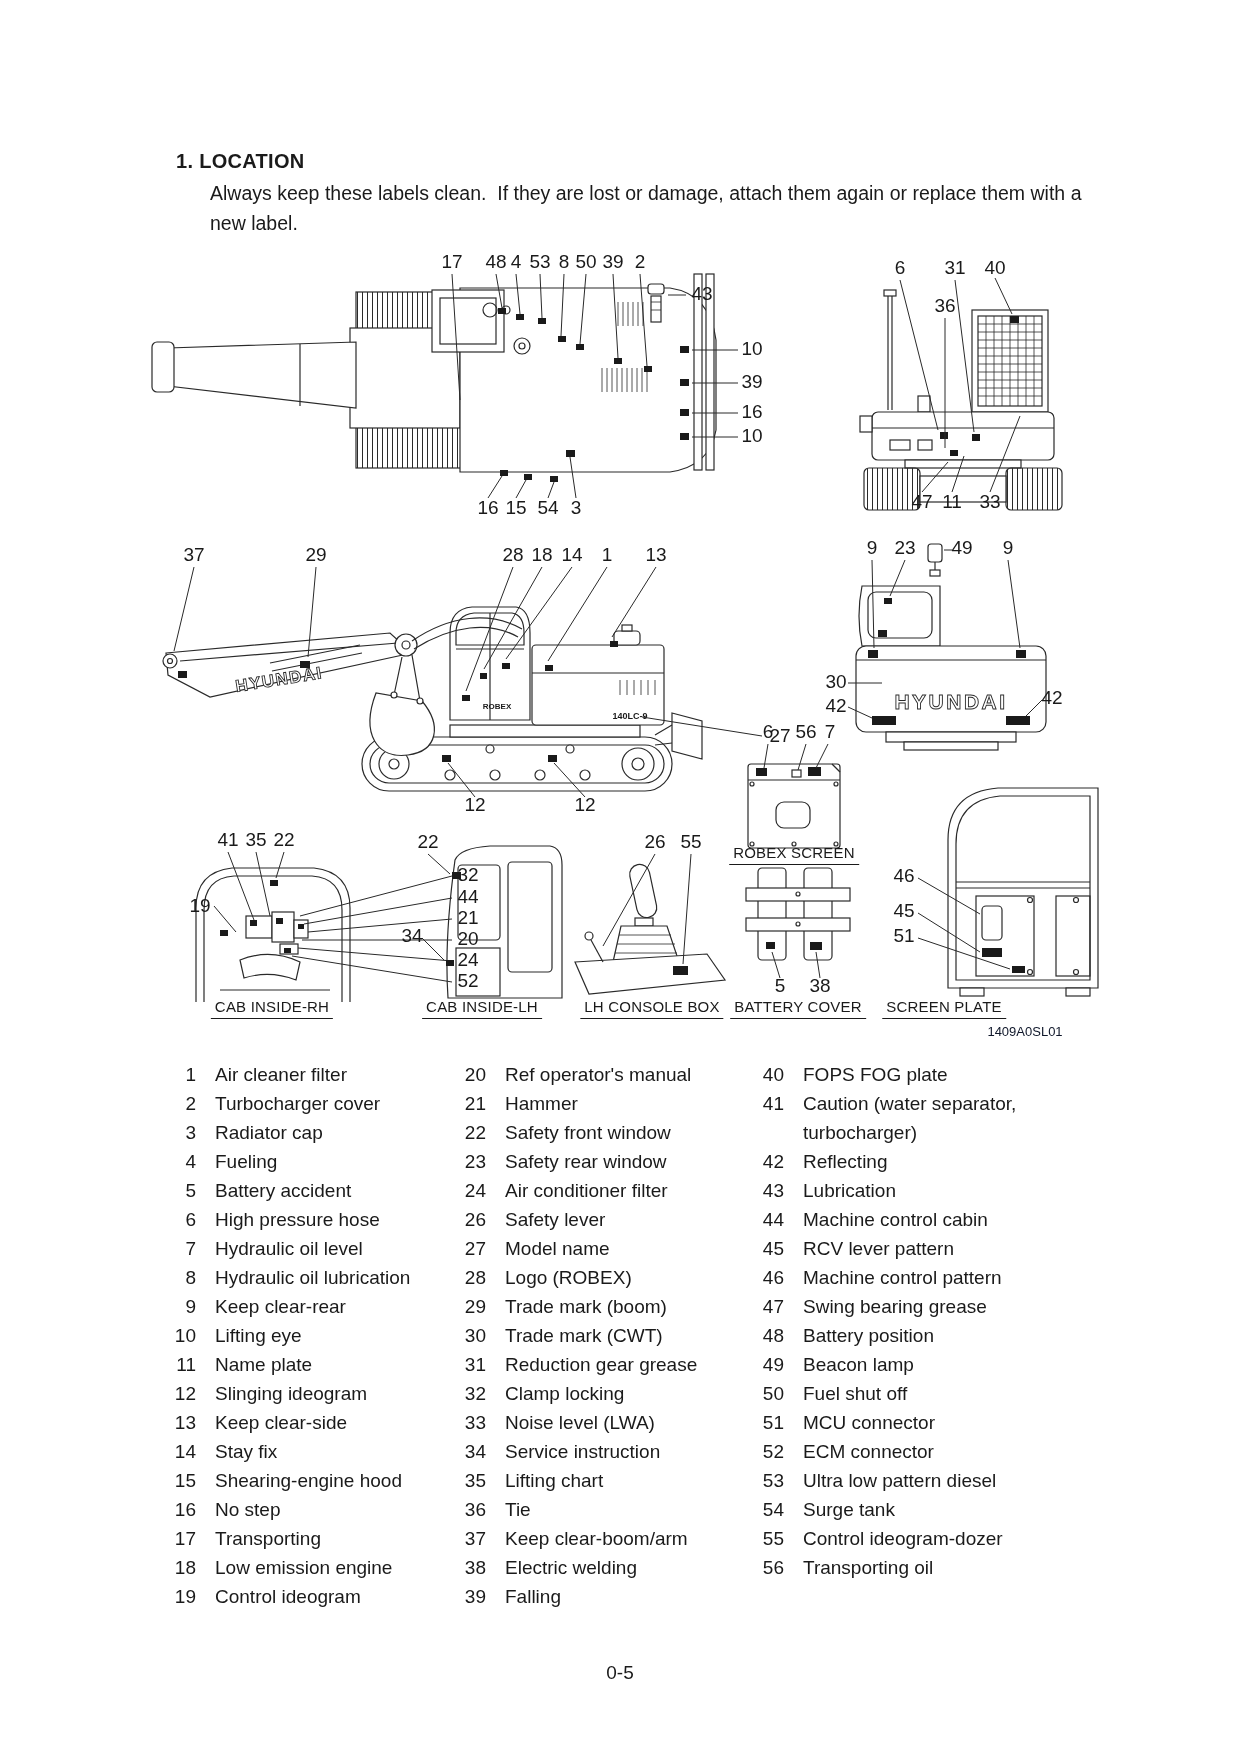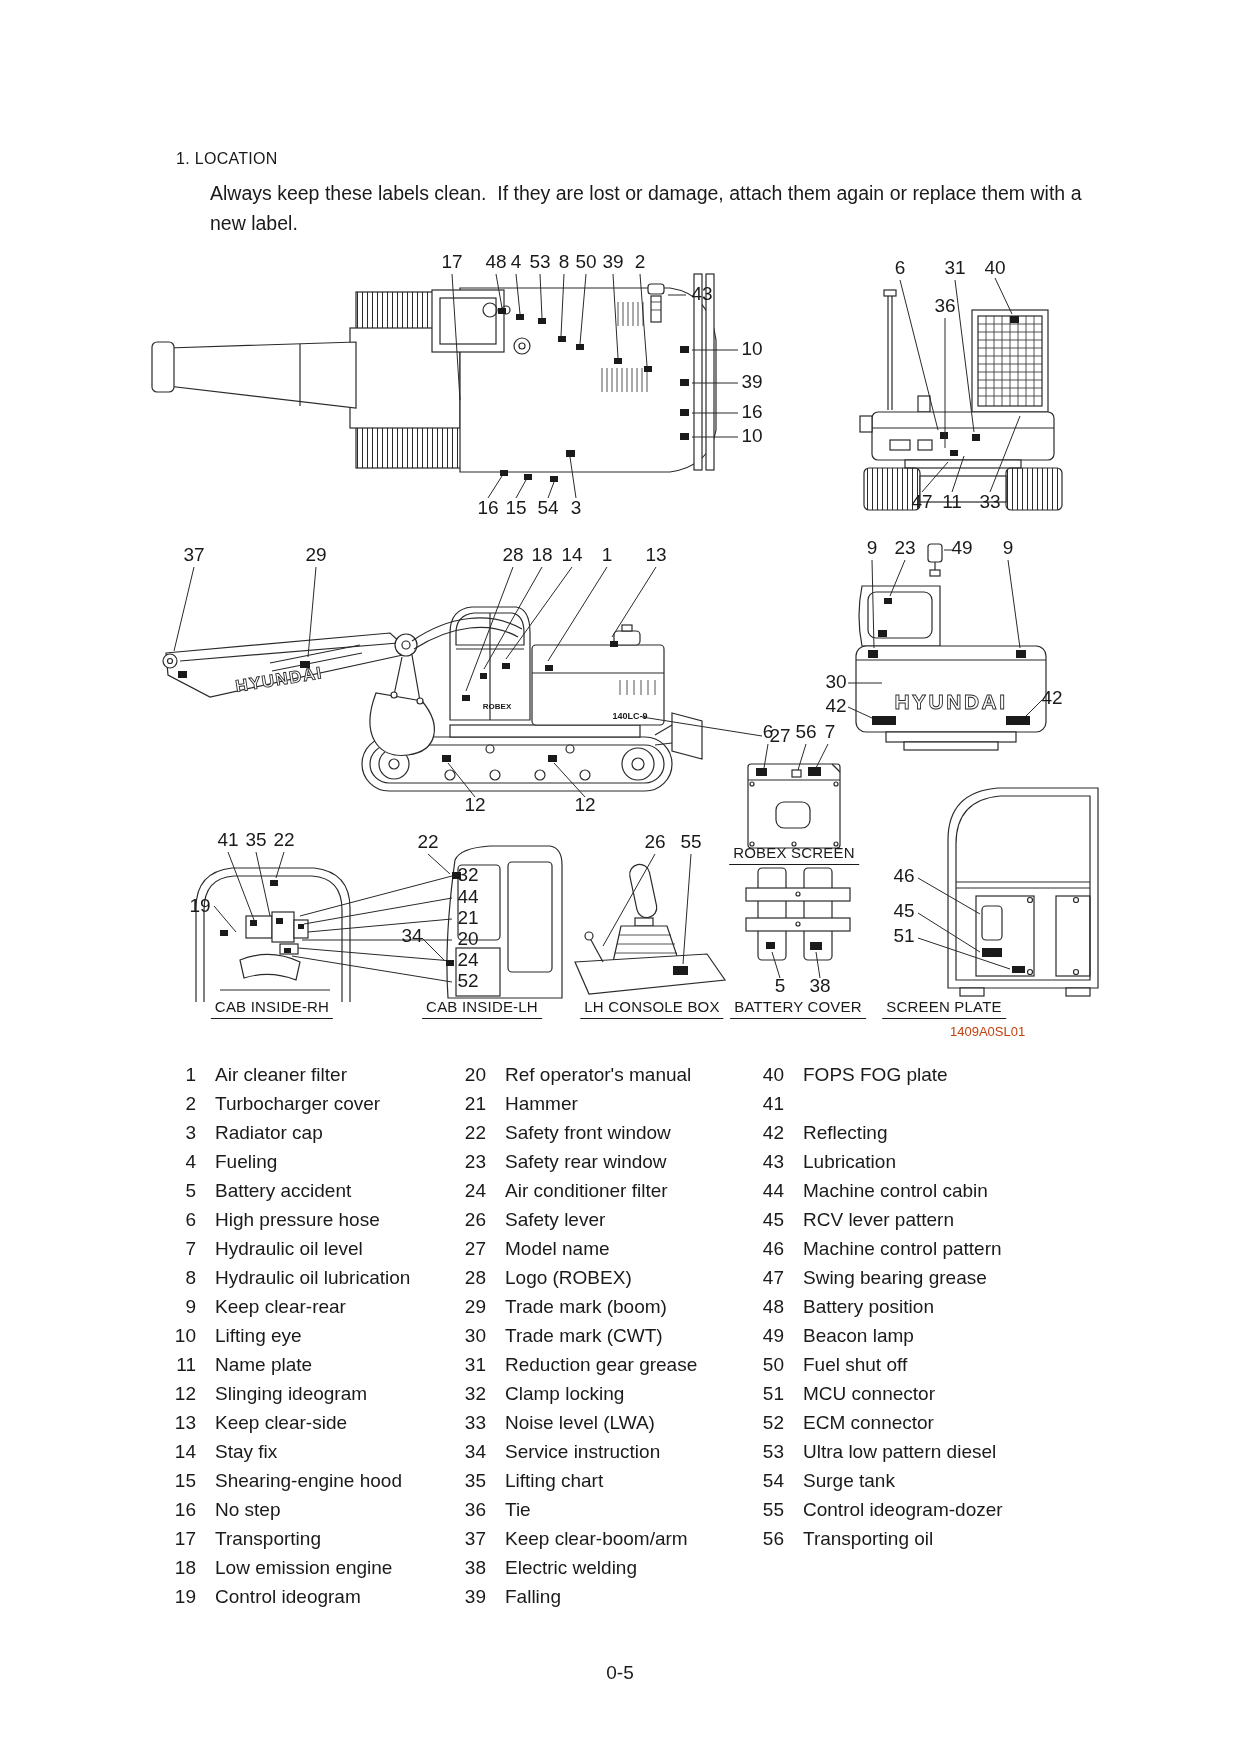--- a/index.html
+++ b/index.html
@@ -1,21 +1,21 @@
 <!DOCTYPE html>
 <html><head>
 <meta charset="utf-8">
 <style>
   html,body{margin:0;padding:0}
   body{width:1240px;height:1755px;background:#fff;font-family:"Liberation Sans",sans-serif;color:#1a1a1a;position:relative;overflow:hidden}
   .abs{position:absolute}
-  .heading{font-size:16px;font-weight:normal;letter-spacing:.3px}
+  .heading{font-size:20px;font-weight:bold;letter-spacing:.3px}
   .intro{font-size:19.5px;line-height:30px;white-space:pre-wrap}
   .caption{font-size:15px;white-space:nowrap;border-bottom:1.6px solid #1a1a1a;padding:0 4px 3px;transform:translateX(-50%);letter-spacing:.2px}
-  .code{font-size:13px;width:150px;text-align:left;color:#c2410c}
+  .code{font-size:13px;width:150px;text-align:center;color:#0f172a}
   .pagenum{font-size:19px;transform:translateX(-50%)}
   .legend-col{position:absolute;top:1060px}
   .legend-row{display:flex;line-height:29px;font-size:19px}
   .legend-num{width:46px;text-align:right;flex:none}
   .legend-text{margin-left:19px}
   .col1 .legend-text{width:220px}
   .col2 .legend-text{width:240px}
   .col3 .legend-text{width:250px}
   svg{position:absolute;overflow:visible}
   svg text{font-size:19px;fill:#1a1a1a;text-anchor:middle;font-family:"Liberation Sans",sans-serif}
@@ -586,20 +586,21 @@
       <span class="legend-text">Falling</span>
     </div>
   </div>
 <div class="legend-col col3" style="left:738px">
     <div class="legend-row">
       <span class="legend-num">40</span>
       <span class="legend-text">FOPS FOG plate</span>
     </div>
     <div class="legend-row">
       <span class="legend-num">41</span>
+      <span class="legend-text">Caution (water separator, turbocharger)</span>
     </div>
     <div class="legend-row">
       <span class="legend-num">42</span>
       <span class="legend-text">Reflecting</span>
     </div>
     <div class="legend-row">
       <span class="legend-num">43</span>
       <span class="legend-text">Lubrication</span>
     </div>
     <div class="legend-row">

